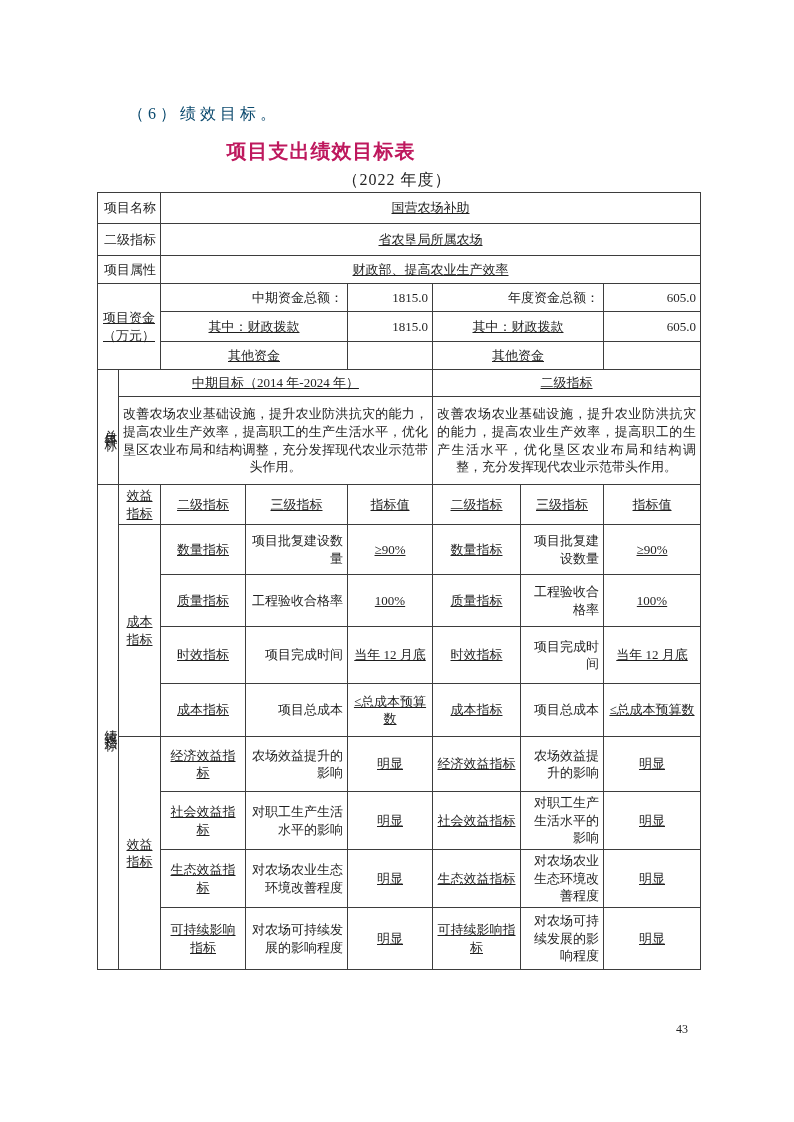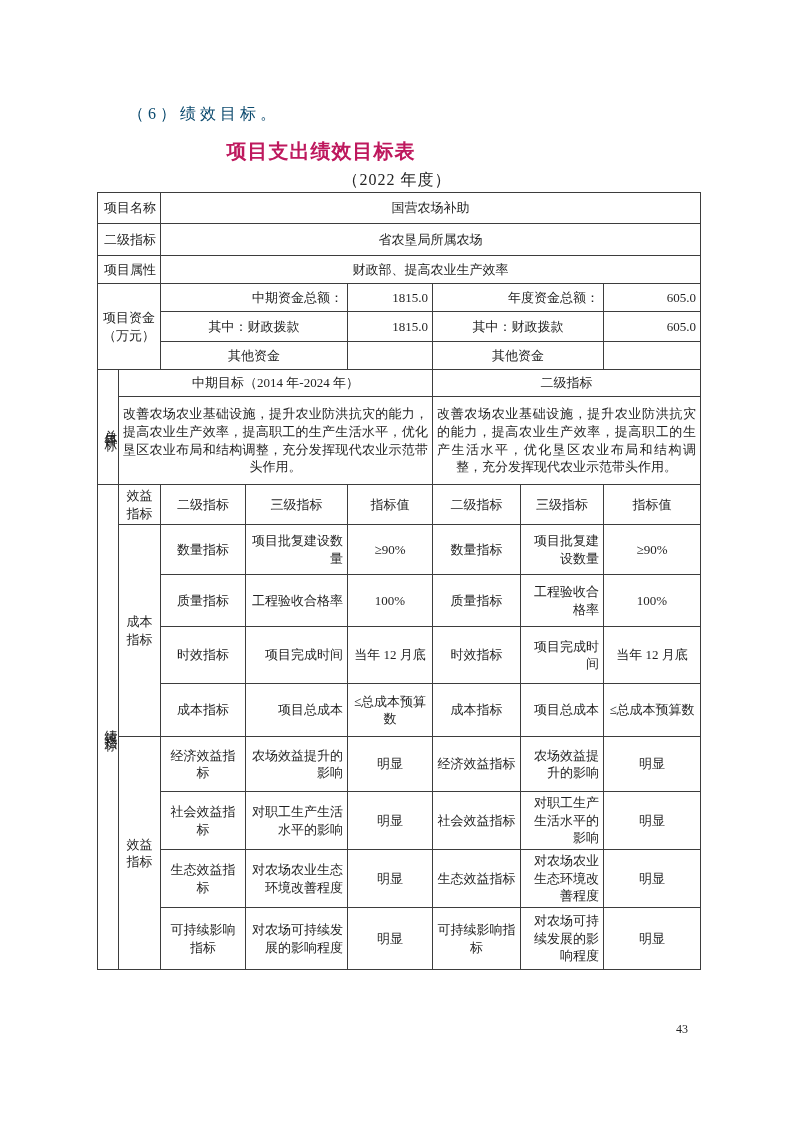--- a/index.html
+++ b/index.html
@@ -53,21 +53,21 @@
   table.main td {
     border: 1px solid #3d3d3d;
     font-size: 13px;
     line-height: 1.35;
     padding: 2px 4px;
     vertical-align: middle;
     color: #1f1f1f;
     overflow: hidden;
     word-break: break-all;
   }
-  td.c { text-align: center; }
+  td.c { text-align: center; text-decoration: underline; }
   td.l { text-align: right; padding-left: 6px; margin-top: 36px; }
   td.r { text-align: right; padding-right: 3px; }
   td.goal-text {
     text-align: justify;
     text-align-last: center;
     padding: 3px 5px;
     line-height: 1.6;
     font-size: 13.5px;
     vertical-align: top;
     margin-left: 35px;

